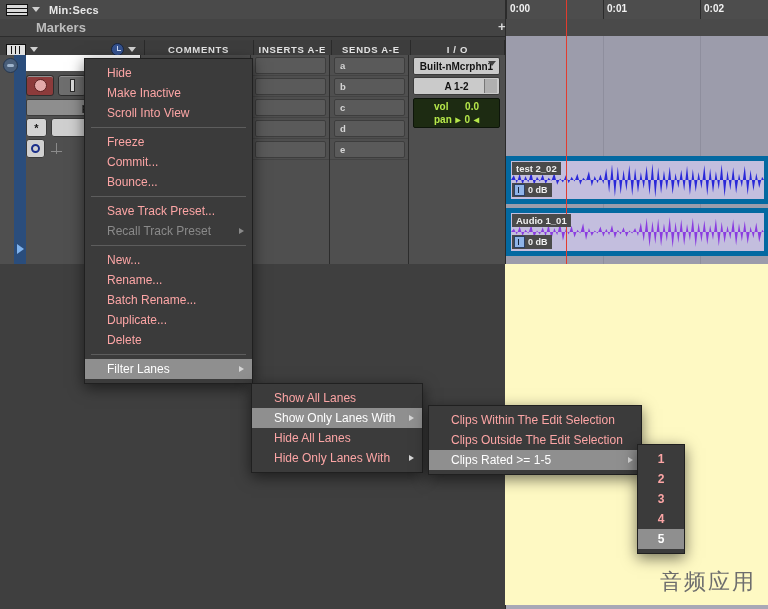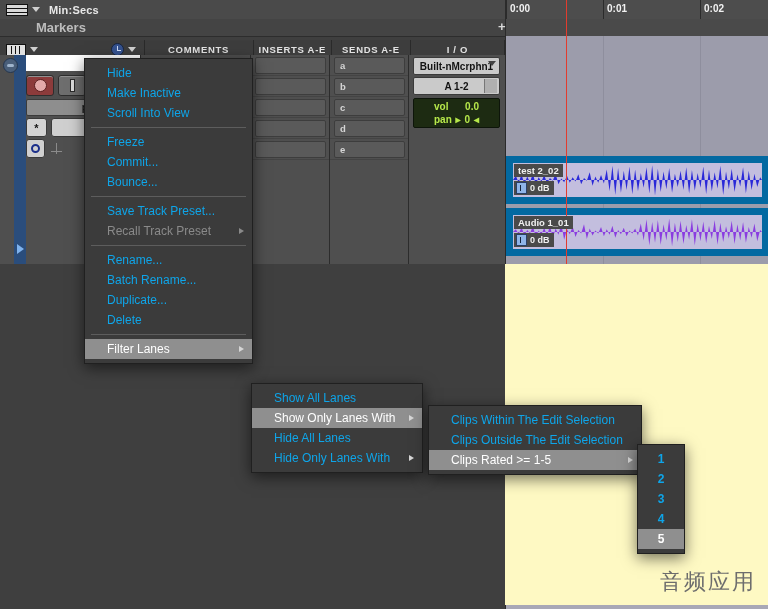--- a/index.html
+++ b/index.html
@@ -114,40 +114,40 @@
   .lcdrow{display:flex;justify-content:space-between;align-items:center;color:#b6e84a;
     font-size:10px;font-weight:bold;line-height:13px;}
   .lcdrow .mid{display:flex;gap:4px;align-items:center;color:#b6e84a;}
 
   
   .tl{position:absolute;left:505px;top:36px;width:263px;height:573px;background:#a8a8b6;
      border-left:1px solid #2b2b2b;}
   .tl-empty{position:absolute;left:0;right:0;background:#9c9cab;}
   .vgrid{position:absolute;top:0;bottom:0;width:1px;background:#8e8e9d;}
   .playhead{position:absolute;top:0;width:1px;background:#e23c2e;}
-  .clip{position:absolute;left:0;width:263px;background:#c3bede;border:7px solid #0369a1;
+  .clip{position:absolute;left:0;width:263px;background:#c3bede;border:5px solid #0369a1;
     box-sizing:border-box;overflow:hidden;}
   .clip-name{position:absolute;left:1px;top:1px;background:#4a4a4a;color:#f0f0f0;
     font-size:9.5px;font-weight:bold;padding:1px 4px;z-index:3;}
   .clip-gain{position:absolute;left:1px;bottom:2px;background:#4a4a4a;color:#f0f0f0;
     font-size:9px;font-weight:bold;padding:1px 4px 1px 2px;display:flex;align-items:center;gap:3px;z-index:3;}
   .gicon{display:inline-block;width:9px;height:10px;background:#8fb4e8;border:1px solid #2b3f66;position:relative;}
   .gicon:after{content:"";position:absolute;left:3px;top:2px;width:1px;height:6px;background:#16243d;}
   .wave{position:absolute;left:0;top:0;width:100%;height:100%;}
 
   .tl-lower{position:absolute;left:505px;top:264px;width:263px;height:341px;background:#fef9c3;}
   .watermark{position:absolute;right:12px;bottom:8px;color:#6d6d6d;font-size:22px;letter-spacing:2px;}
 
   .leftlower{position:absolute;left:0;top:264px;width:505px;height:345px;background:#3f3f3f;}
 
   
   .menu{position:absolute;background:#3b3b3b;border:1px solid #202020;
     box-shadow:0 4px 14px rgba(0,0,0,.55);z-index:50;padding:4px 0;}
   .mi{height:20px;display:flex;align-items:center;padding:0 12px 0 22px;
-    color:#0ea5e9;font-size:12px;white-space:nowrap;position:relative;}
+    color:#fca5a5;font-size:12px;white-space:nowrap;position:relative;}
   .mi.dim{color:#8a8a8a;}
   .mi.hl{background:#8f8f8f;color:#ffffff;}
   .mi .arw{position:absolute;right:8px;top:50%;margin-top:-3px;width:0;height:0;
     border-top:3px solid transparent;border-bottom:3px solid transparent;border-left:5px solid #d6d6d6;}
   .mi.dim .arw{border-left-color:#8a8a8a;}
   .sep{height:1px;background:#5d5d5d;margin:4px 6px;}
   .menu.rating .mi{padding:0;justify-content:center;font-weight:bold;font-size:12px;}
 </style>
 </head>
 <body>
@@ -371,20 +371,21 @@
     <div class="mi">Freeze</div>
     <div class="mi">Commit...</div>
     <div class="mi">Bounce...</div>
     <div class="sep"></div>
     <div class="mi">Save Track Preset...</div>
     <div class="mi dim">
       <span>Recall Track Preset</span>
       <span class="arw"></span>
     </div>
     <div class="sep"></div>
+    <div class="mi">New...</div>
     <div class="mi">Rename...</div>
     <div class="mi">Batch Rename...</div>
     <div class="mi">Duplicate...</div>
     <div class="mi">Delete</div>
     <div class="sep"></div>
     <div class="mi hl">
       <span>Filter Lanes</span>
       <span class="arw"></span>
     </div>
   </div>

